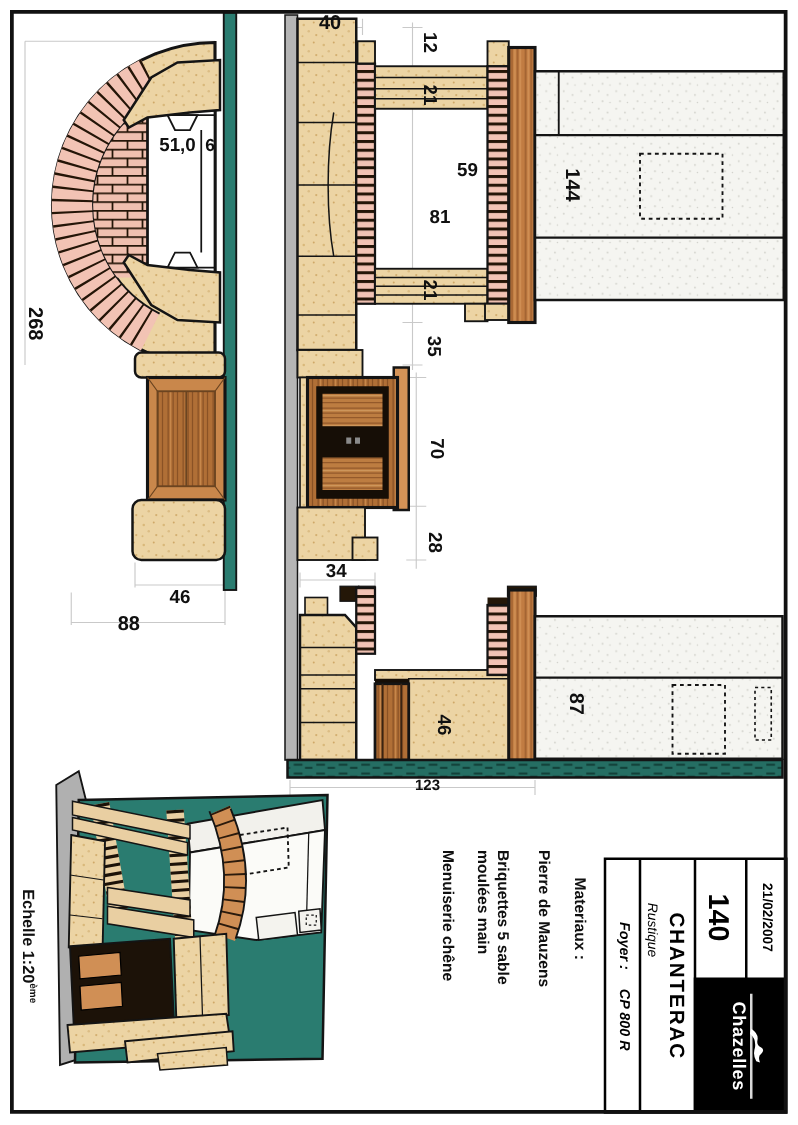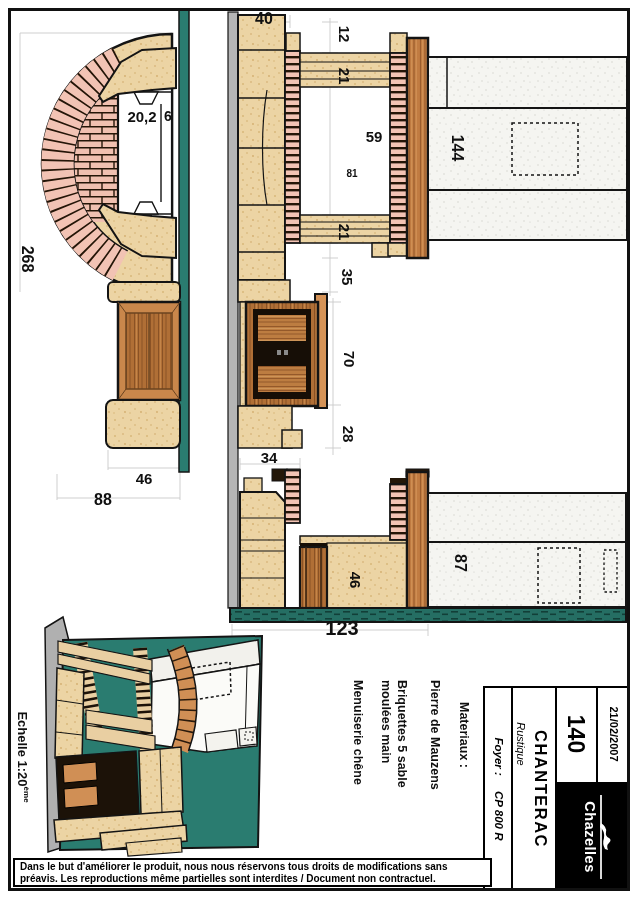--- a/index.html
+++ b/index.html
@@ -220,36 +220,36 @@
       <polygon points="64,789 97,786 98,805 65,808" fill="#d08f55" stroke="#000" stroke-width="1"></polygon>
       <polygon points="139,751 181,747 183,812 141,814" fill="url(#stone)" stroke="#141414" stroke-width="1.5"></polygon>
       <path d="M160 749 L162 813" stroke="#141414" stroke-width="1"></path>
       <polygon points="54,820 181,811 184,831 56,842" fill="url(#stone)" stroke="#141414" stroke-width="1.5"></polygon>
       <polygon points="100,833 186,825 187,841 102,850" fill="url(#stone)" stroke="#141414" stroke-width="1.5"></polygon>
       <polygon points="126,843 181,838 182,852 128,856" fill="url(#stone)" stroke="#141414" stroke-width="1.2"></polygon>
     </g>
   </svg>
 
   <div class="lab h" style="left:264px; top:19px; font-size:16px;">40</div>
-  <div class="lab h" style="left:142px; top:116px; font-size:15px;">20,2</div>
+  <div class="lab h" style="left:142px; top:116px; font-size:15px;">51,0</div>
   <div class="lab h" style="left:168px; top:116px; font-size:14px;">6</div>
   <div class="lab v" style="left:27px; top:259px; font-size:16px;">268</div>
   <div class="lab v" style="left:344px; top:34px; font-size:15px;">12</div>
   <div class="lab v" style="left:344px; top:76px; font-size:15px;">21</div>
   <div class="lab h" style="left:361px; top:136px; font-size:15px;margin-left:13px;">59</div>
-  <div class="lab h" style="left:352px; top:174px; font-size:10px;">81</div>
+  <div class="lab h" style="left:352px; top:174px; font-size:15px;">81</div>
   <div class="lab v" style="left:344px; top:232px; font-size:15px;">21</div>
   <div class="lab v" style="left:347px; top:277px; font-size:15px;">35</div>
   <div class="lab v" style="left:457px; top:148px; font-size:16px;">144</div>
   <div class="lab v" style="left:349px; top:359px; font-size:15px;">70</div>
   <div class="lab v" style="left:348px; top:434px; font-size:15px;">28</div>
   <div class="lab h" style="left:269px; top:457px; font-size:15px;">34</div>
   <div class="lab v" style="left:355px; top:580px; font-size:15px;">46</div>
   <div class="lab v" style="left:460px; top:563px; font-size:16px;">87</div>
-  <div class="lab h" style="left:342px; top:628px; font-size:20px;">123</div>
+  <div class="lab h" style="left:342px; top:628px; font-size:12px;">123</div>
   <div class="lab h" style="left:144px; top:478px; font-size:15px;">46</div>
   <div class="lab h" style="left:103px; top:500px; font-size:16px;">88</div>
 
   <div class="lab v" style="left:23px; top:757px; font-size:13px;">
     <span>Echelle 1:20</span><span class="sup">ème</span>
   </div>
 
   <div class="materials">
     <div class="materials-inner">
       <div class="m1">Materiaux :</div>
@@ -280,19 +280,15 @@
         <div class="logo-rule">
           <svg class="gazelle" width="30" height="14" viewBox="0 0 30 14">
             <path d="M1 12 Q5 6 10 7 Q14 8 16 4 Q18 1 21 4 Q23 7 28 5 L27 8 Q22 11 16 9 Q9 8 5 13 Z" fill="#ffffff"></path>
           </svg>
         </div>
         <div class="logo-text">Chazelles</div>
       </div>
     </div>
   </div>
 
-  <div class="disclaimer">
-    <div>Dans le but d'améliorer le produit, nous nous réservons tous droits de modifications sans</div>
-    <div>préavis. Les reproductions même partielles sont interdites / Document non contractuel.</div>
-  </div>
 
   <div class="border-frame"></div>
 </div>
 
 </body></html>

